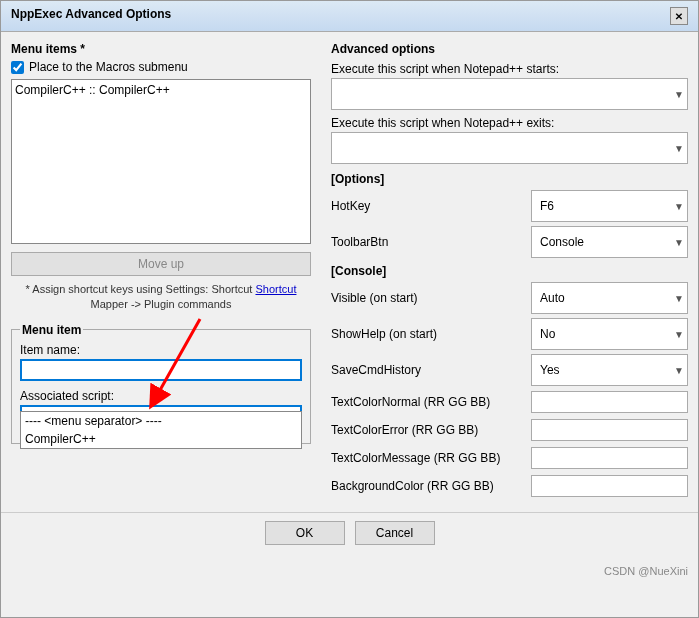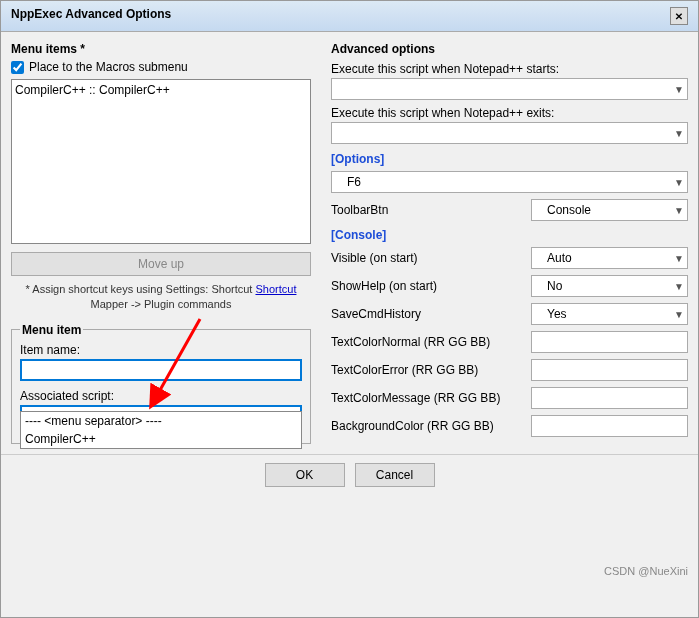--- a/index.html
+++ b/index.html
@@ -179,24 +179,24 @@
     }
     .option-value {
       flex: 1;
     }
     .right-dropdown {
       position: relative;
       width: 100%;
     }
     .right-dropdown-select {
       width: 100%;
-      height: 22px;
+      height: 32px;
       border: 1px solid #aaa;
       background: #fff;
-      padding: 2px 15px;
+      padding: 2px 8px;
       font-size: 12px;
       appearance: none;
       outline: none;
       cursor: pointer;
     }
     .right-dropdown-arrow {
       position: absolute;
       right: 4px;
       top: 50%;
       transform: translateY(-50%);
@@ -207,21 +207,21 @@
     .right-text-input {
       width: 100%;
       height: 22px;
       border: 1px solid #aaa;
       padding: 2px 4px;
       font-size: 12px;
       background: #fff;
       outline: none;
     }
     .section-divider {
-      color: #1d4ed8;
+      color: #000000;
       font-weight: bold;
       font-size: 12px;
       margin: 6px 0 4px 0;
     }
     .bottom-buttons {
       display: flex;
       justify-content: center;
       gap: 10px;
       padding: 8px 10px;
       border-top: 1px solid #ccc;
@@ -333,20 +333,21 @@
       <div class="field-label" style="margin-bottom:2px;">Execute this script when Notepad++ exits:</div>
       <div class="right-dropdown" style="margin-bottom:8px;">
         <select class="right-dropdown-select">
           <option value=""></option>
         </select>
         <span class="right-dropdown-arrow">▼</span>
       </div>
 
       <div class="section-divider">[Options]</div>
       <div class="option-row">
+        <div class="option-label">HotKey</div>
         <div class="option-value">
           <div class="right-dropdown">
             <select class="right-dropdown-select">
               <option value="F6">F6</option>
             </select>
             <span class="right-dropdown-arrow">▼</span>
           </div>
         </div>
       </div>
       <div class="option-row">

